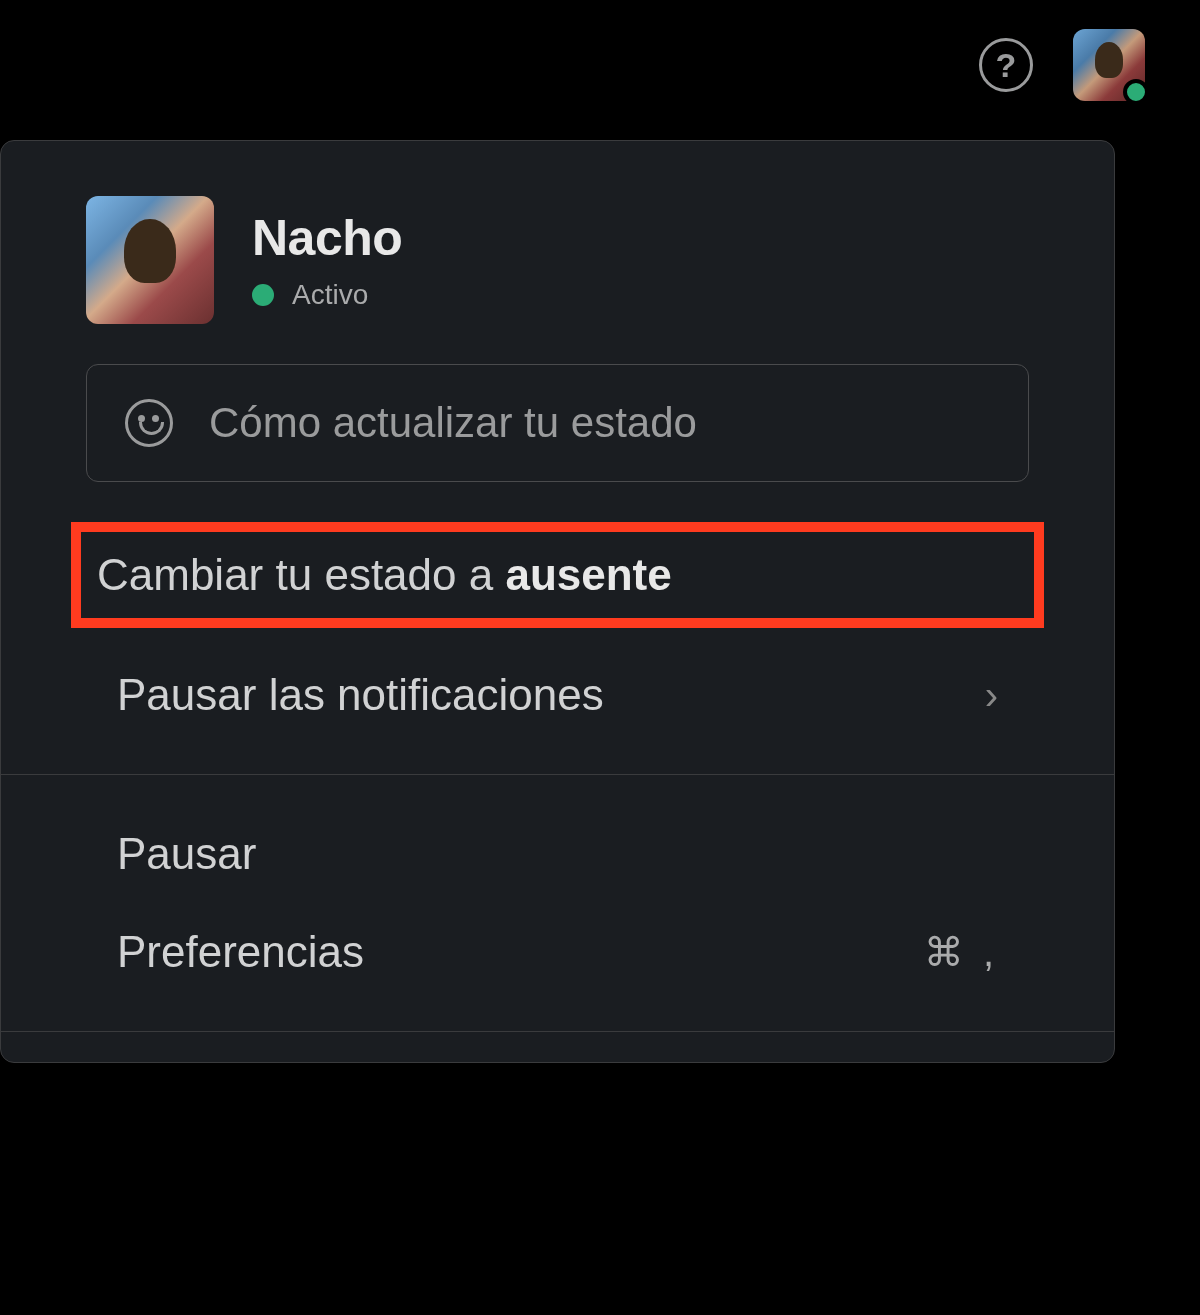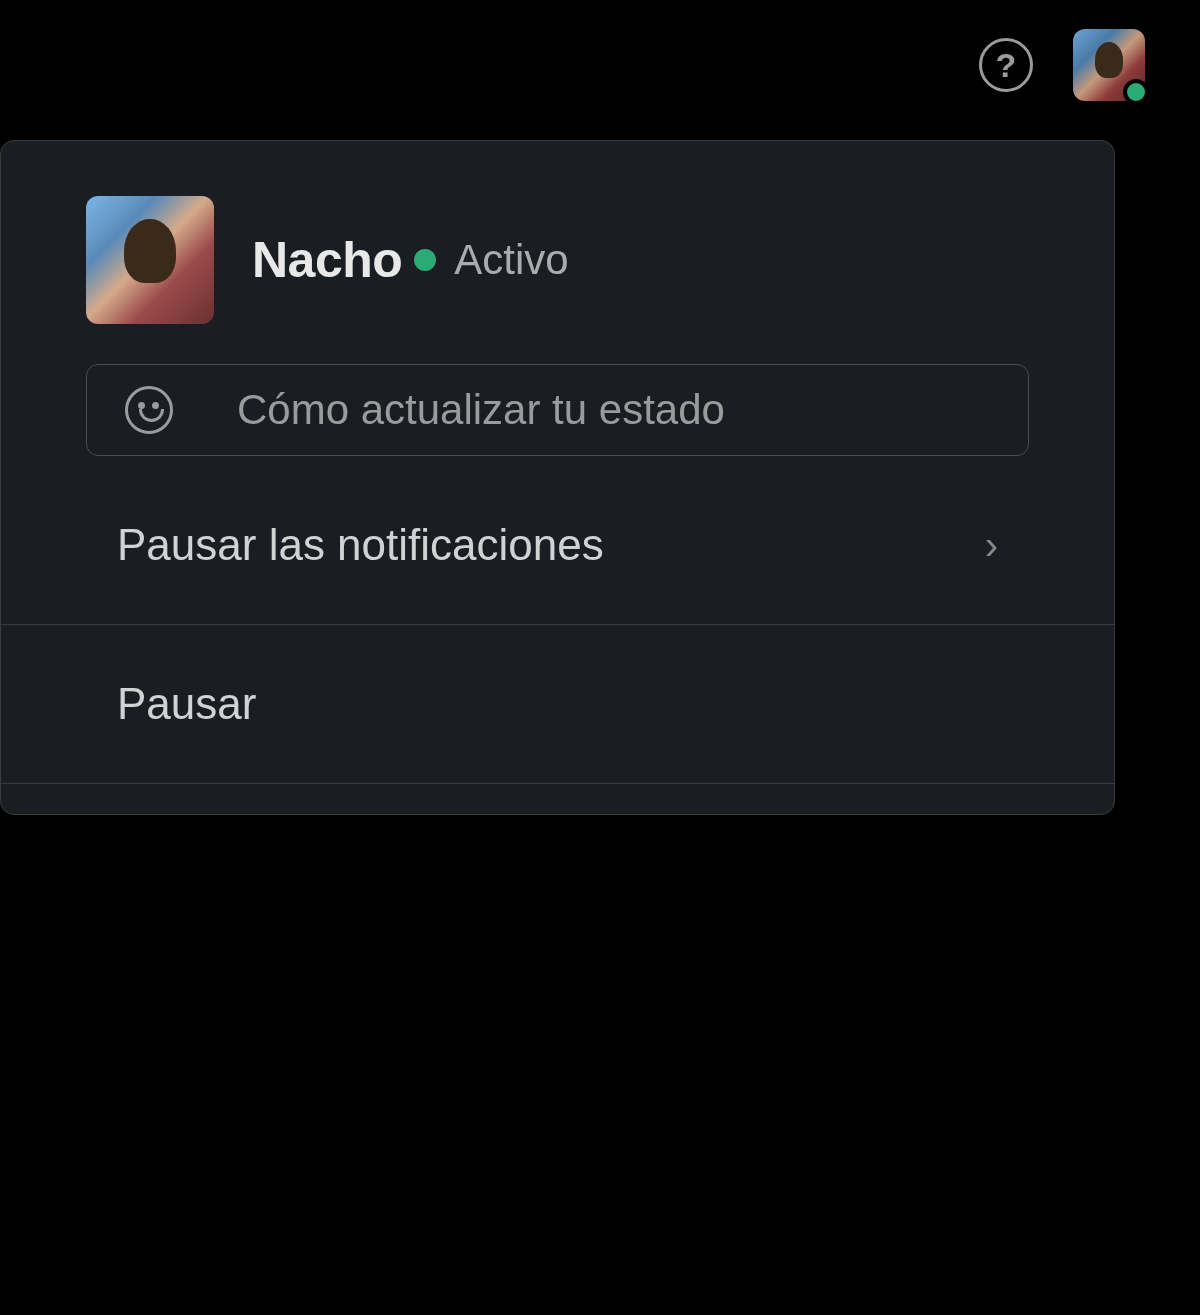--- a/index.html
+++ b/index.html
@@ -101,52 +101,52 @@
       position: absolute;
       top: 18%;
       left: 30%;
       width: 40%;
       height: 50%;
       background: #3a2a1a;
       border-radius: 50% 50% 40% 40%;
     }
     .user-info {
       display: flex;
-      flex-direction: row;
+      flex-direction: column;
       gap: 12px;
     }
     .user-name {
       font-size: 50px;
       font-weight: 800;
       color: #e8e8e8;
       letter-spacing: -0.5px;
     }
     .user-status-row {
       display: flex;
       align-items: center;
       gap: 18px;
     }
     .status-dot {
       width: 22px;
       height: 22px;
       background: #2bac76;
       border-radius: 50%;
     }
     .status-text {
-      font-size: 42px;
+      font-size: 28px;
       color: #aaabac;
     }
     .status-input-wrap {
       margin: 0 85px 40px 85px;
     }
     .status-input {
       display: flex;
       align-items: center;
-      gap: 64px;
-      height: 92px;
+      gap: 36px;
+      height: 118px;
       border: 1px solid #4a4b4d;
       border-radius: 12px;
       padding: 0 38px;
       background: #1a1d21;
       cursor: pointer;
     }
     .smiley-icon {
       width: 48px;
       height: 48px;
       border: 3.5px solid #9a9b9c;
@@ -240,29 +240,40 @@
     </div>
   </div>
 
   <div class="status-input-wrap">
     <div class="status-input">
       <div class="smiley-icon"></div>
       <div class="status-placeholder">Cómo actualizar tu estado</div>
     </div>
   </div>
 
+  <div class="highlighted-item-wrap">
+    <div class="menu-item highlighted">
+      <div>
+        <span>Cambiar tu estado a </span><span class="bold">ausente</span>
+      </div>
+    </div>
+  </div>
 
   <div class="menu-item">
     <div>Pausar las notificaciones</div>
     <div class="chevron">›</div>
   </div>
 
   <div class="divider"></div>
 
   <div class="menu-item">
     <div>Pausar</div>
   </div>
 
+  <div class="menu-item">
+    <div>Preferencias</div>
+    <div class="shortcut">⌘ ,</div>
+  </div>
 
   <div class="divider"></div>
 
 
 </div>
 
 </body></html>

